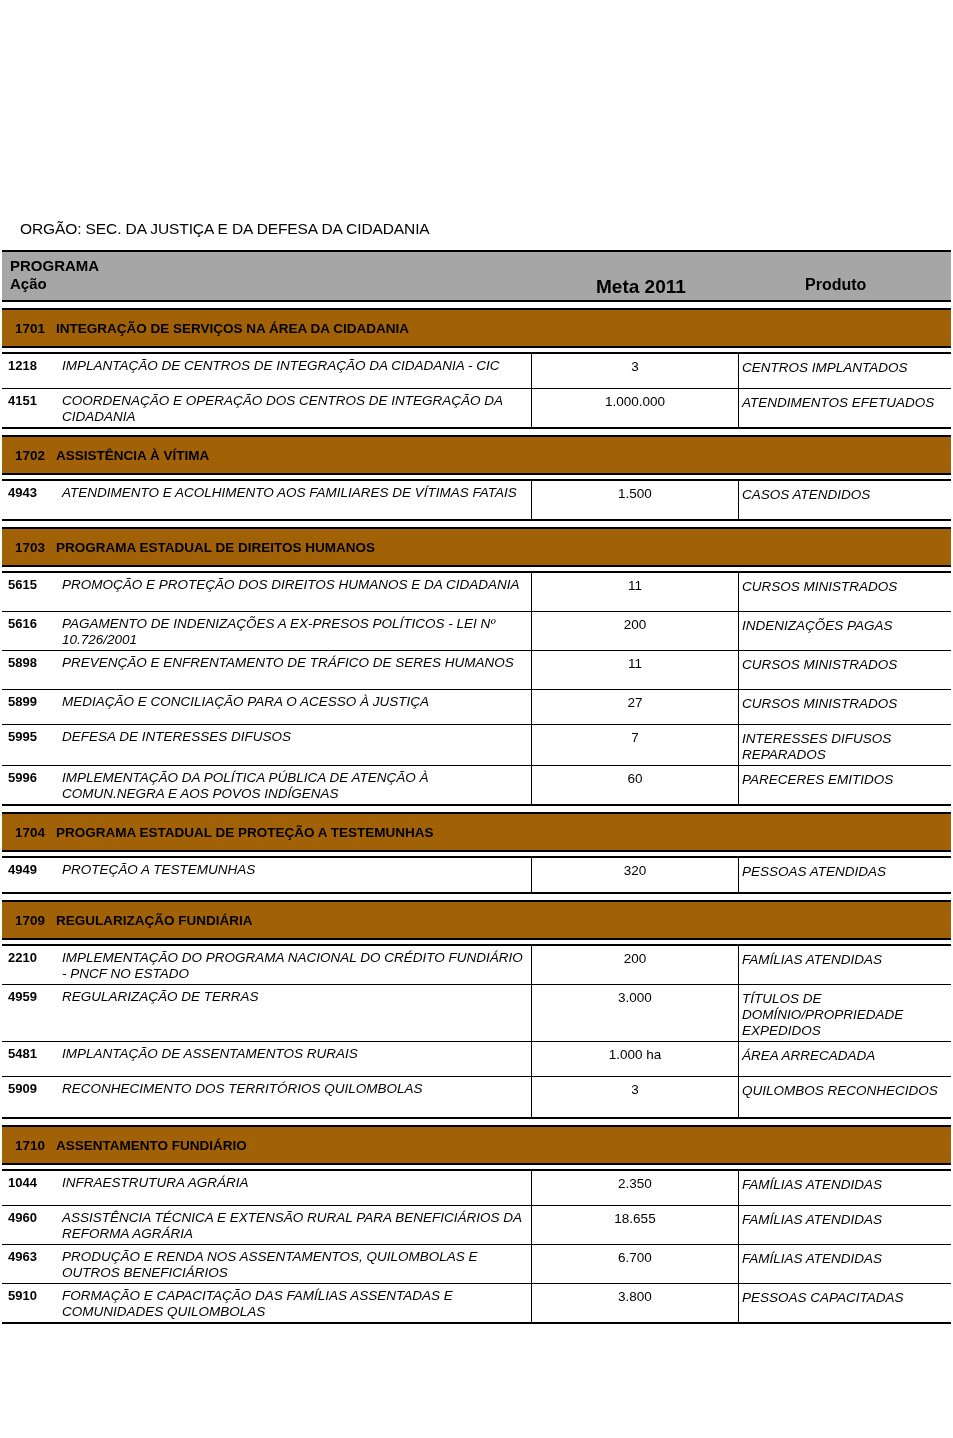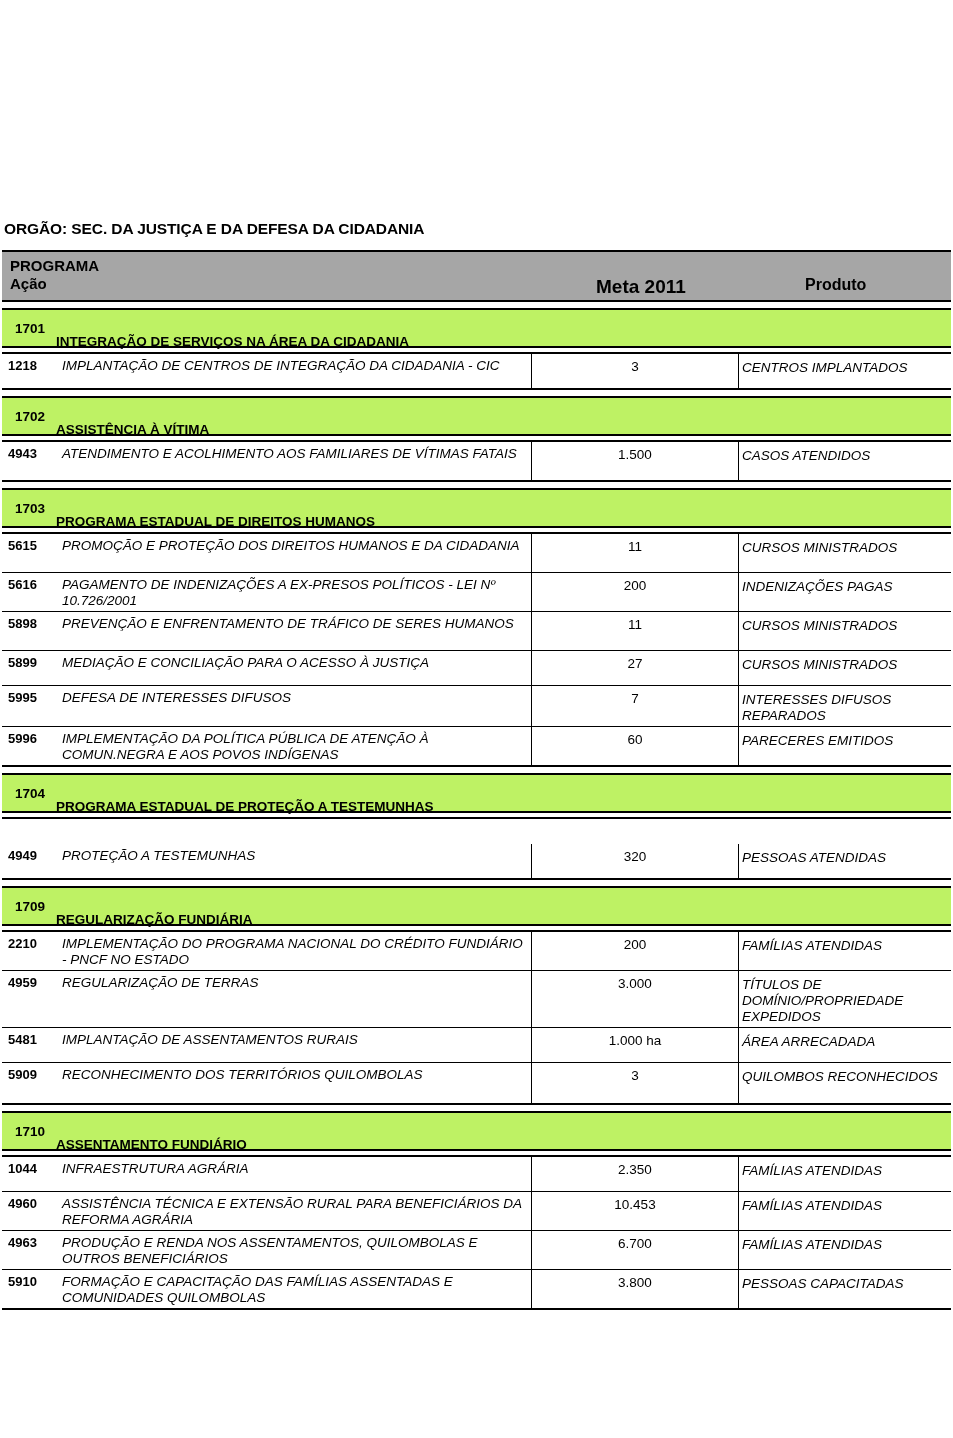--- a/index.html
+++ b/index.html
@@ -1,25 +1,25 @@
 <!DOCTYPE html>
 <html><head>
 <meta charset="utf-8">
 <style>
   html, body { margin: 0; padding: 0; background: #ffffff; }
   body { width: 953px; height: 1438px; position: relative; font-family: "Liberation Sans", sans-serif; color: #000; overflow: hidden; }
-  .org-title { position: absolute; left: 4px; top: 220px; font-size: 15.5px; font-weight: bold; letter-spacing: -0.1px; }
+  .org-title { position: absolute; left: 20px; top: 220px; font-size: 15.5px; font-weight: normal; letter-spacing: -0.1px; }
   .table { position: absolute; left: 2px; top: 250px; width: 949px; }
   .hdr { background: #a6a6a6; border-top: 2px solid #000; border-bottom: 2px solid #000; height: 48px; position: relative; }
   .hdr .h-prog { position: absolute; left: 8px; top: 5px; font-size: 15px; font-weight: bold; line-height: 18px; }
   .hdr .h-meta { position: absolute; left: 594px; top: 24px; font-size: 19px; font-weight: bold; }
   .hdr .h-prod { position: absolute; left: 803px; top: 24px; font-size: 16px; font-weight: bold; }
-  .prog { background: #bef264; border-top: 2px solid #000; border-bottom: 2px solid #000; height: 36px; position: relative; margin-top: 6px; text-decoration: underline; }
+  .prog { background: #a16207; border-top: 2px solid #000; border-bottom: 2px solid #000; height: 36px; position: relative; margin-top: 6px; text-decoration: underline; }
   .prog .p-code { position: absolute; left: 13px; top: 11px; font-size: 13.5px; font-weight: bold; }
-  .prog .p-name { position: absolute; left: 54px; top: 24px; font-size: 13.5px; font-weight: bold; text-align: right; }
+  .prog .p-name { position: absolute; left: 54px; top: 11px; font-size: 13.5px; font-weight: bold; text-align: right; }
   .rows { border-top: 2px solid #000; margin-top: 4px; }
   .row { display: flex; border-bottom: 1px solid #000; position: relative; }
   .rows .row:last-child { border-bottom: 2px solid #000; }
   .c-code { width: 54px; padding: 4px 0 0 6px; font-size: 13px; font-weight: bold; box-sizing: border-box; }
   .c-desc { width: 476px; padding: 4px 4px 2px 6px; font-size: 13.5px; font-style: italic; line-height: 16px; box-sizing: border-box; border-right: 1px solid #000; }
   .c-meta { width: 207px; padding: 5px 0 0 0; font-size: 13.5px; text-align: center; box-sizing: border-box; border-right: 1px solid #000; }
   .c-prod { flex: 1; padding: 6px 0 2px 3px; font-size: 13.5px; font-style: italic; line-height: 16px; box-sizing: border-box; }
 </style>
 </head>
 <body>
@@ -39,20 +39,26 @@
       <div class="prog">
         <span class="p-code">1701</span>
         <span class="p-name">INTEGRAÇÃO DE SERVIÇOS NA ÁREA DA CIDADANIA</span>
       </div>
       <div class="rows">
         <div class="row" style="height: 34px;">
           <div class="c-code">1218</div>
           <div class="c-desc">IMPLANTAÇÃO DE CENTROS DE INTEGRAÇÃO DA CIDADANIA - CIC</div>
           <div class="c-meta">3</div>
           <div class="c-prod">CENTROS IMPLANTADOS</div>
+        </div>
+        <div class="row" style="height: 38px;">
+          <div class="c-code">4151</div>
+          <div class="c-desc">COORDENAÇÃO E OPERAÇÃO DOS CENTROS DE INTEGRAÇÃO DA CIDADANIA</div>
+          <div class="c-meta">1.000.000</div>
+          <div class="c-prod">ATENDIMENTOS EFETUADOS</div>
         </div>
       </div>
       <div class="prog">
         <span class="p-code">1702</span>
         <span class="p-name">ASSISTÊNCIA À VÍTIMA</span>
       </div>
       <div class="rows">
         <div class="row" style="height: 38px;">
           <div class="c-code">4943</div>
           <div class="c-desc">ATENDIMENTO E ACOLHIMENTO AOS FAMILIARES DE VÍTIMAS FATAIS</div>
@@ -100,21 +106,21 @@
           <div class="c-desc">IMPLEMENTAÇÃO DA POLÍTICA PÚBLICA DE ATENÇÃO À COMUN.NEGRA E AOS POVOS INDÍGENAS</div>
           <div class="c-meta">60</div>
           <div class="c-prod">PARECERES EMITIDOS</div>
         </div>
       </div>
       <div class="prog">
         <span class="p-code">1704</span>
         <span class="p-name">PROGRAMA  ESTADUAL DE PROTEÇÃO A TESTEMUNHAS</span>
       </div>
       <div class="rows">
-        <div class="row" style="height: 34px; margin-top: 25px;">
+        <div class="row" style="height: 34px;">
           <div class="c-code">4949</div>
           <div class="c-desc">PROTEÇÃO A TESTEMUNHAS</div>
           <div class="c-meta">320</div>
           <div class="c-prod">PESSOAS ATENDIDAS</div>
         </div>
       </div>
       <div class="prog">
         <span class="p-code">1709</span>
         <span class="p-name">REGULARIZAÇÃO FUNDIÁRIA</span>
       </div>
@@ -151,21 +157,21 @@
       <div class="rows">
         <div class="row" style="height: 34px;">
           <div class="c-code">1044</div>
           <div class="c-desc">INFRAESTRUTURA AGRÁRIA</div>
           <div class="c-meta">2.350</div>
           <div class="c-prod">FAMÍLIAS ATENDIDAS</div>
         </div>
         <div class="row" style="height: 38px;">
           <div class="c-code">4960</div>
           <div class="c-desc">ASSISTÊNCIA TÉCNICA E EXTENSÃO RURAL PARA BENEFICIÁRIOS DA REFORMA AGRÁRIA</div>
-          <div class="c-meta">10.453</div>
+          <div class="c-meta">18.655</div>
           <div class="c-prod">FAMÍLIAS ATENDIDAS</div>
         </div>
         <div class="row" style="height: 38px;">
           <div class="c-code">4963</div>
           <div class="c-desc">PRODUÇÃO E RENDA NOS ASSENTAMENTOS, QUILOMBOLAS E OUTROS BENEFICIÁRIOS</div>
           <div class="c-meta">6.700</div>
           <div class="c-prod">FAMÍLIAS ATENDIDAS</div>
         </div>
         <div class="row" style="height: 38px;">
           <div class="c-code">5910</div>

